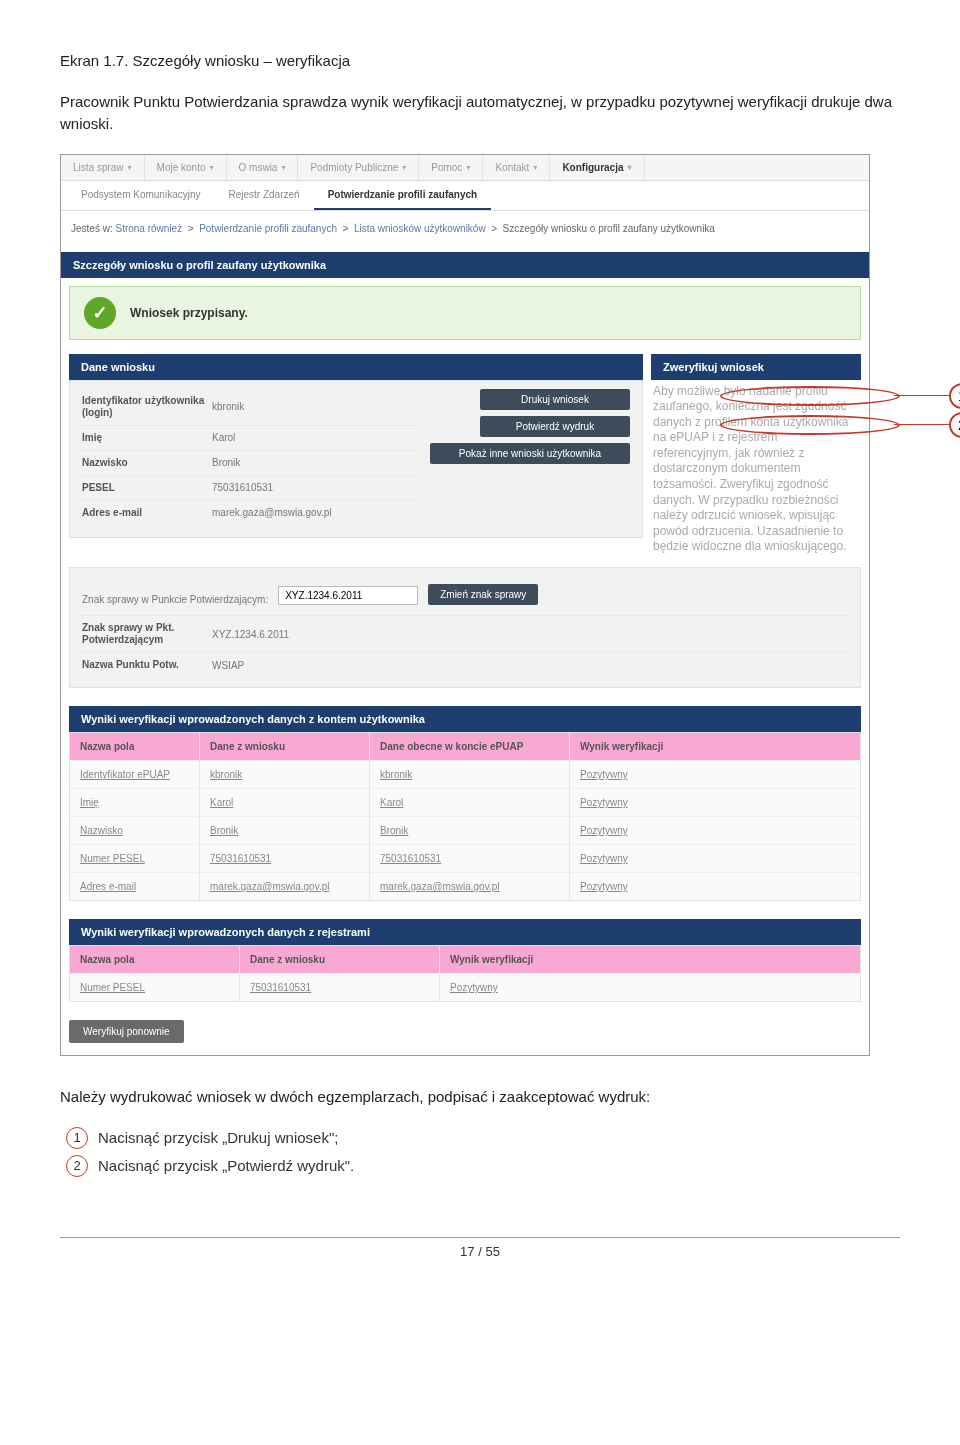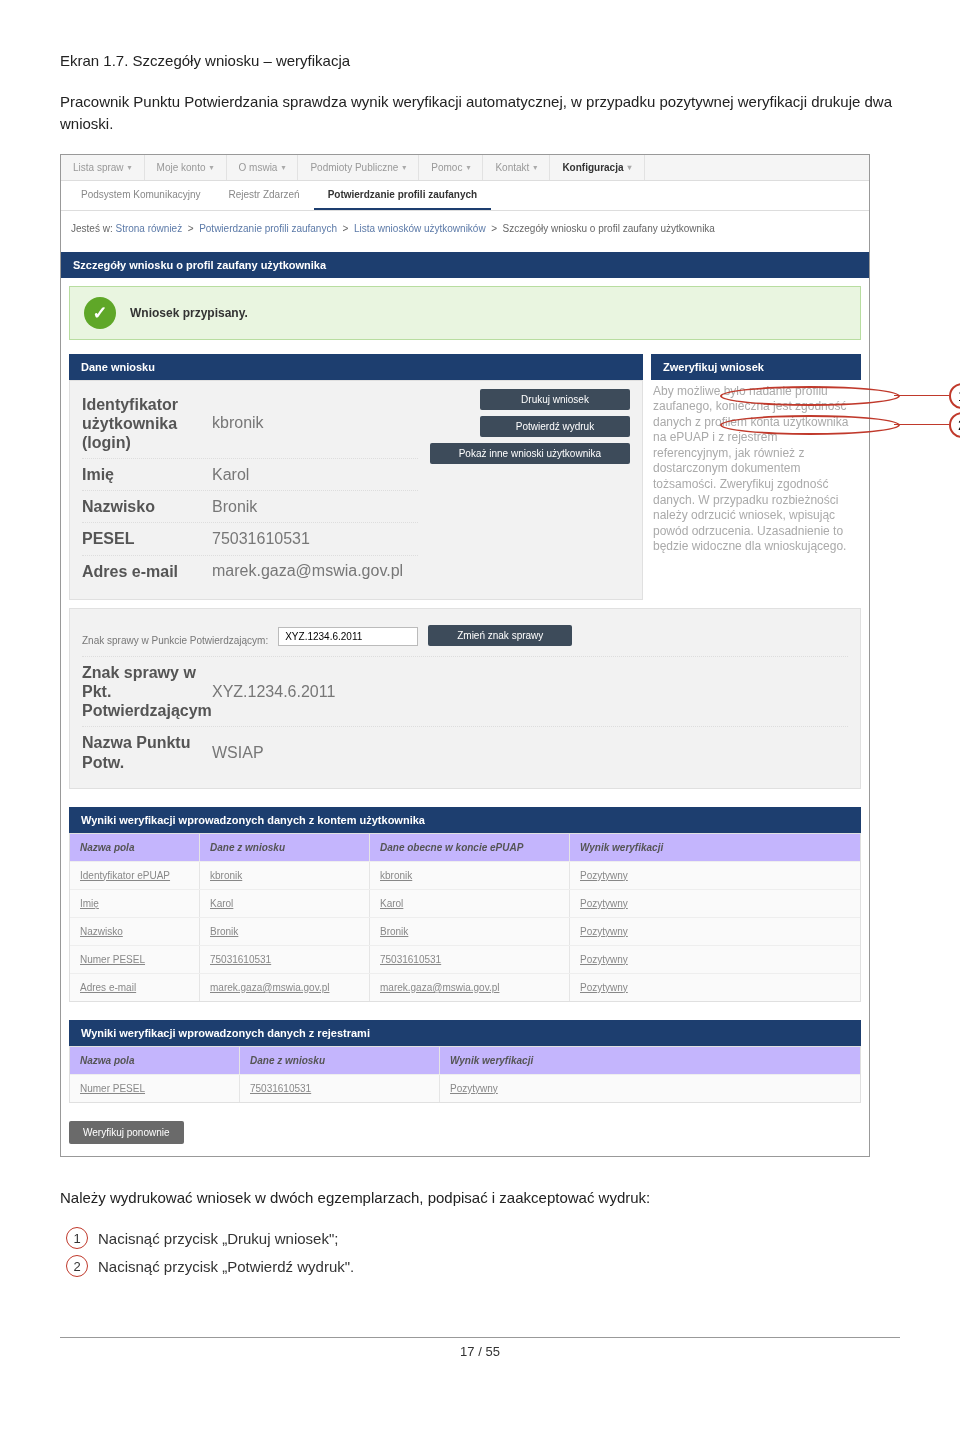--- a/index.html
+++ b/index.html
@@ -18,33 +18,33 @@
   .breadcrumb { padding: 12px 10px; font-size: 10px; color: #666; }
   .breadcrumb a { color: #5c7aa8; text-decoration: none; }
   .bar { background: #1d3e6f; color: #fff; font-weight: bold; padding: 7px 12px; font-size: 11px; margin-top: 6px; }
   .bar.sub { margin-top: 0; }
   .success-box { margin: 8px 8px 14px; border: 1px solid #b8dda0; background: #e9f5e0; padding: 10px 14px; display: flex; align-items: center; gap: 14px; }
   .check-badge { width: 32px; height: 32px; border-radius: 50%; background: #5fa728; color: #fff; display: flex; align-items: center; justify-content: center; font-size: 18px; font-weight: bold; }
   .two-col { display: flex; gap: 8px; padding: 0 8px; align-items: flex-start; }
   .left-col { flex: 1; }
   .right-col { width: 210px; }
   .form-body { background: #f2f2f2; border: 1px solid #e0e0e0; padding: 8px 12px 12px; }
-  .form-row { display: flex; align-items: center; padding: 6px 0; border-bottom: 1px dotted #ddd; font-size: 16px; }
+  .form-row { display: flex; align-items: center; padding: 6px 0; border-bottom: 1px dotted #ddd; font-size: 10px; }
   .form-row:last-child { border-bottom: none; }
   .form-label { width: 130px; font-weight: bold; color: #555; line-height: 1.2; }
   .form-val { flex: 1; color: #777; }
   .form-btns { display: flex; flex-direction: column; gap: 6px; align-items: flex-end; }
-  .dark-btn { background: #3d4b5a; color: #fff; border: none; padding: 5px 29px; font-size: 10px; border-radius: 2px; cursor: pointer; min-width: 150px; text-align: center; }
+  .dark-btn { background: #3d4b5a; color: #fff; border: none; padding: 5px 12px; font-size: 10px; border-radius: 2px; cursor: pointer; min-width: 150px; text-align: center; }
   .dark-btn.wide { min-width: 200px; }
   .info-text { font-size: 12px; color: #aaa; line-height: 1.3; padding: 4px 2px; }
   .znak-body { background: #f2f2f2; border: 1px solid #e0e0e0; padding: 10px 12px; margin: 8px 8px 18px; }
   .znak-row1 { display: flex; align-items: flex-end; gap: 10px; padding: 6px 0 10px; border-bottom: 1px dotted #ddd; }
   .znak-input { border: 1px solid #bbb; padding: 3px 6px; font-size: 10px; width: 140px; }
   .table-wrap { margin: 0 8px 18px; border: 1px solid #e0e0e0; }
-  .tbl-head { display: flex; background: #c4b5fd; font-weight: bold; font-size: 10px; color: #555; font-style: italic; }
+  .tbl-head { display: flex; background: #f9a8d4; font-weight: bold; font-size: 10px; color: #555; }
   .tbl-head > div, .tbl-row > div { padding: 8px 10px; border-right: 1px solid #e5e5e5; }
   .tbl-head > div:last-child, .tbl-row > div:last-child { border-right: none; }
   .tbl-row { display: flex; font-size: 10px; color: #888; border-top: 1px solid #eee; background: #fafafa; text-decoration: underline; }
   .c1 { width: 130px; } .c2 { width: 170px; } .c3 { width: 200px; } .c4 { flex: 1; }
   .d1 { width: 170px; } .d2 { width: 200px; } .d3 { flex: 1; }
   .verify-btn { margin: 0 8px 12px; }
   .grey-btn { background: #6a6a6a; color: #fff; border: none; padding: 6px 14px; font-size: 10px; border-radius: 2px; cursor: pointer; }
   .callout { position: absolute; right: -75px; display: flex; align-items: center; }
   .callout-line { height: 20px; width: 180px; border: 2px solid #c0392b; border-radius: 50%; margin-right: -6px; }
   .callout-connector { width: 55px; height: 1px; background: #c0392b; }

